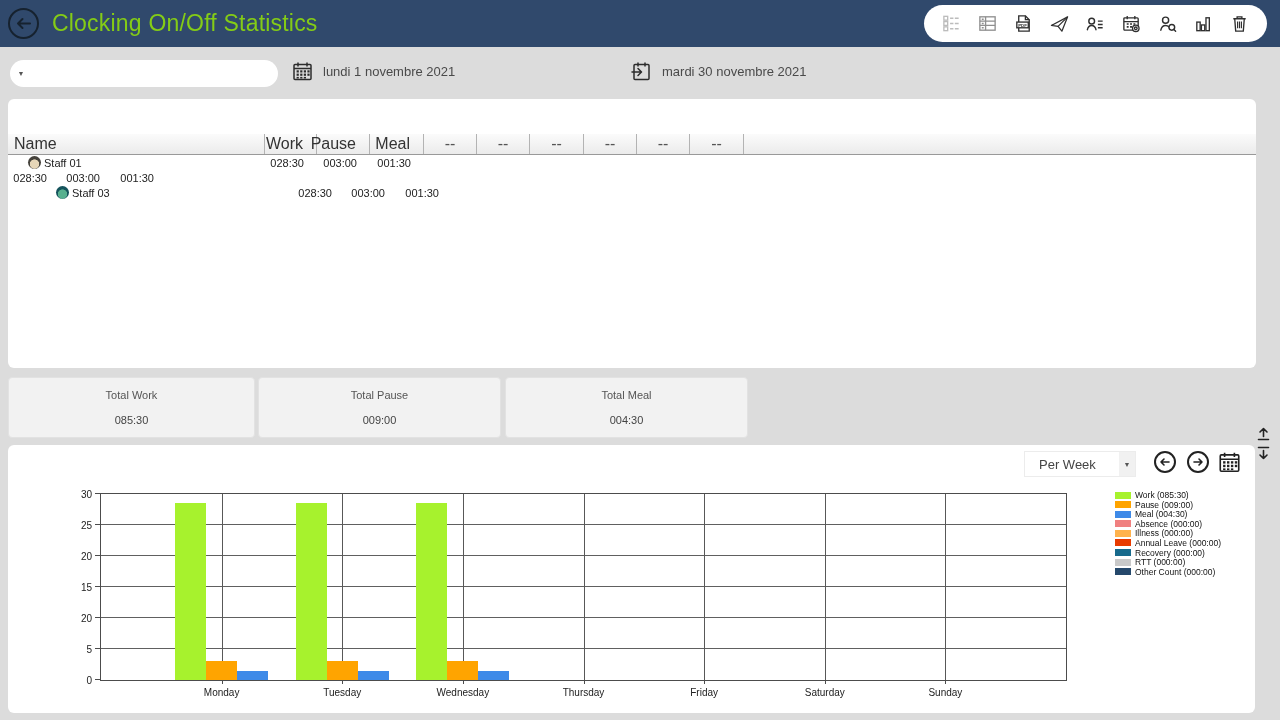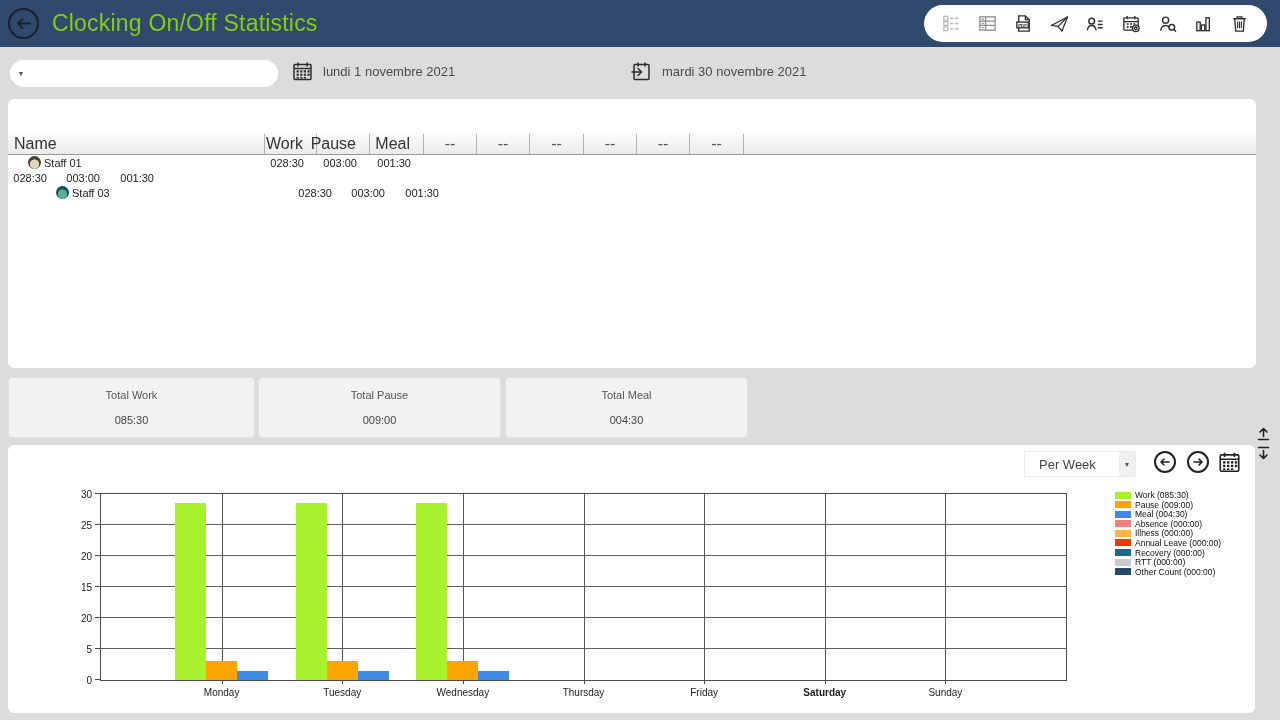--- a/index.html
+++ b/index.html
@@ -351,21 +351,21 @@
       <div class="xtick" style="left: 361.875px;"></div>
       <div class="xlab" style="left: 361.875px;">Wednesday</div>
       <div class="vline" style="left: 482.5px;"></div>
       <div class="xtick" style="left: 482.5px;"></div>
       <div class="xlab" style="left: 482.5px;">Thursday</div>
       <div class="vline" style="left: 603.125px;"></div>
       <div class="xtick" style="left: 603.125px;"></div>
       <div class="xlab" style="left: 603.125px;">Friday</div>
       <div class="vline" style="left: 723.75px;"></div>
       <div class="xtick" style="left: 723.75px;"></div>
-      <div class="xlab" style="left: 723.75px; font-weight: bold;">Saturday</div>
+      <div class="xlab" style="left: 723.75px;">Saturday</div>
       <div class="vline" style="left: 844.375px;"></div>
       <div class="xtick" style="left: 844.375px;"></div>
       <div class="xlab" style="left: 844.375px;">Sunday</div>
       <div class="bar" style="left: 74.125px; height: 176.7px; background: rgb(167, 242, 45);"></div>
       <div class="bar" style="left: 194.75px; height: 176.7px; background: rgb(167, 242, 45);"></div>
       <div class="bar" style="left: 315.375px; height: 176.7px; background: rgb(167, 242, 45);"></div>
       <div class="bar" style="left: 105.125px; height: 18.6px; background: rgb(255, 164, 0);"></div>
       <div class="bar" style="left: 225.75px; height: 18.6px; background: rgb(255, 164, 0);"></div>
       <div class="bar" style="left: 346.375px; height: 18.6px; background: rgb(255, 164, 0);"></div>
       <div class="bar" style="left: 136.125px; height: 9.3px; background: rgb(62, 138, 232);"></div>

